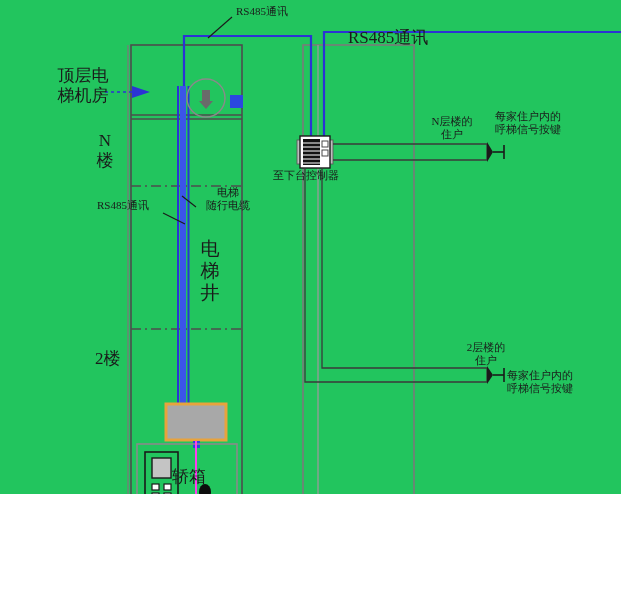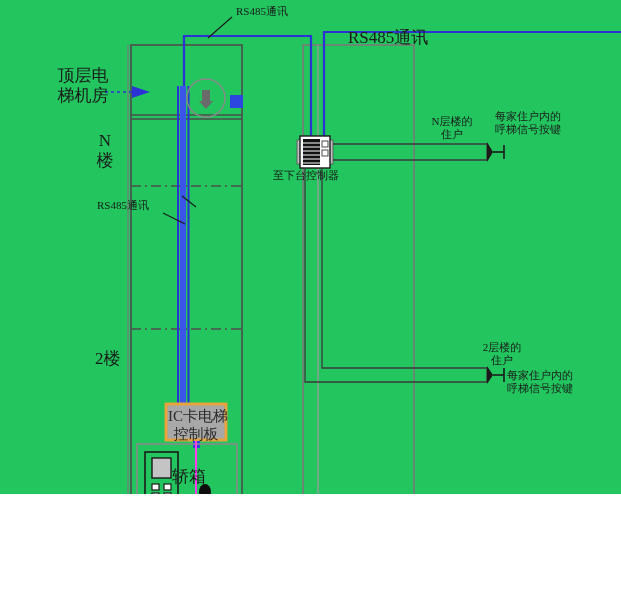--- a/index.html
+++ b/index.html
@@ -202,36 +202,39 @@
   <div class="lbl lbl-big center" style="left:42px; top:66px; width:82px;">顶层电
 梯机房</div>
 
   <div class="lbl lbl-big center" style="left:90px; top:131px; width:30px;">N
 楼</div>
 
   <div class="lbl lbl-big" style="left:95px; top:349px;">2楼</div>
 
   <div class="lbl lbl-sm" style="left:97px; top:199px;">RS485通讯</div>
 
-
-
-
-
-  <div class="lbl lbl-mid center" style="left:168px; top:408px; width:56px; color:#2a2a2a;">IC卡电梯
-控制板</div>
+  <div class="lbl lbl-sm center" style="left:197px; top:186px; width:62px;">电梯
+随行电缆</div>
+
+
+  <div class="vert" style="left:196px; top:238px; width:28px;">电
+梯
+井</div>
+
+
 
   <div class="lbl lbl-sm" style="left:273px; top:169px;">至下台控制器</div>
 
   <div class="lbl lbl-big" style="left:172px; top:467px;">轿箱</div>
 
   <div class="lbl lbl-sm center" style="left:422px; top:115px; width:60px;">N层楼的
 住户</div>
 
   <div class="lbl lbl-sm center" style="left:484px; top:110px; width:88px;">每家住户内的
 呼梯信号按键</div>
 
-  <div class="lbl lbl-sm center" style="left:472px; top:341px; width:60px;">2层楼的
+  <div class="lbl lbl-sm center" style="left:456px; top:341px; width:60px;">2层楼的
 住户</div>
 
   <div class="lbl lbl-sm center" style="left:496px; top:369px; width:88px;">每家住户内的
 呼梯信号按键</div>
 
 </div>
 
 </body></html>

